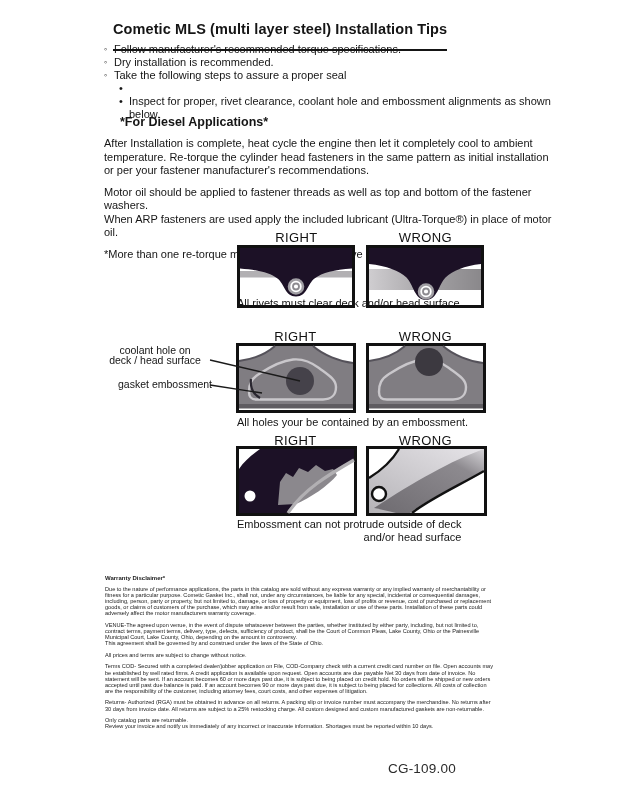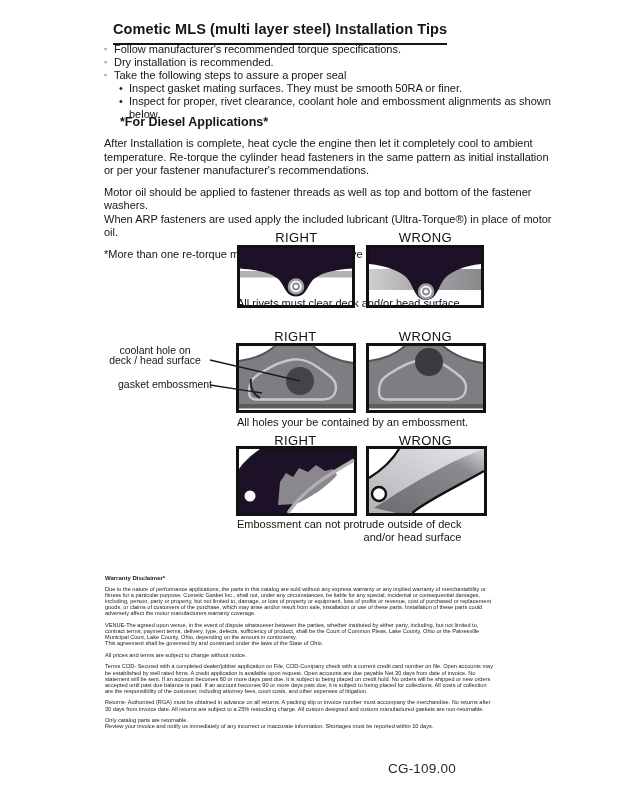--- a/index.html
+++ b/index.html
@@ -5,21 +5,21 @@
   html,body{margin:0;padding:0;background:#e9e9e9;}
   .page{
     position:relative;width:618px;height:800px;background:#ffffff;
     font-family:"Liberation Sans","DejaVu Sans",sans-serif;color:#151515;
     overflow:hidden;margin:0 auto;
   }
   .abs{position:absolute;}
   
   .title{
     left:113px;top:21px;font-size:14.5px;font-weight:bold;
-    border-bottom:2px solid #151515;padding-bottom:6px;letter-spacing:.1px;
+    border-bottom:2px solid #151515;padding-bottom:12px;letter-spacing:.1px;
   }
   
   .bullets{left:104px;top:43px;font-size:11px;line-height:13px;width:470px;}
   .brow{display:flex;}
   .brow .mark{width:10px;flex:0 0 10px;font-size:9px;line-height:13px;}
   .brow.sub{padding-left:15px;}
   .brow.sub .mark{font-size:11px;}
   
   .diesel{left:104px;top:115px;width:452px;}
   .diesel h2{font-size:12.5px;font-weight:bold;margin:0 0 8px 16px;}
@@ -52,21 +52,20 @@
     <div class="brow">
       <span class="mark">◦</span>
       <span>Dry installation is recommended.</span>
     </div>
     <div class="brow">
       <span class="mark">◦</span>
       <span>Take the following steps to assure a proper seal</span>
     </div>
     <div class="brow sub">
       <span class="mark">•</span>
-      <span>Inspect gasket mating surfaces.  They must be smooth 50RA or finer.</span>
     </div>
     <div class="brow sub">
       <span class="mark">•</span>
       <span>Inspect for proper, rivet clearance, coolant hole and embossment alignments as shown below.</span>
     </div>
   </div>
 
   <div class="abs diesel">
     <h2>*For Diesel Applications*</h2>
     <p>After Installation is complete, heat cycle the engine then let it completely cool to ambient

